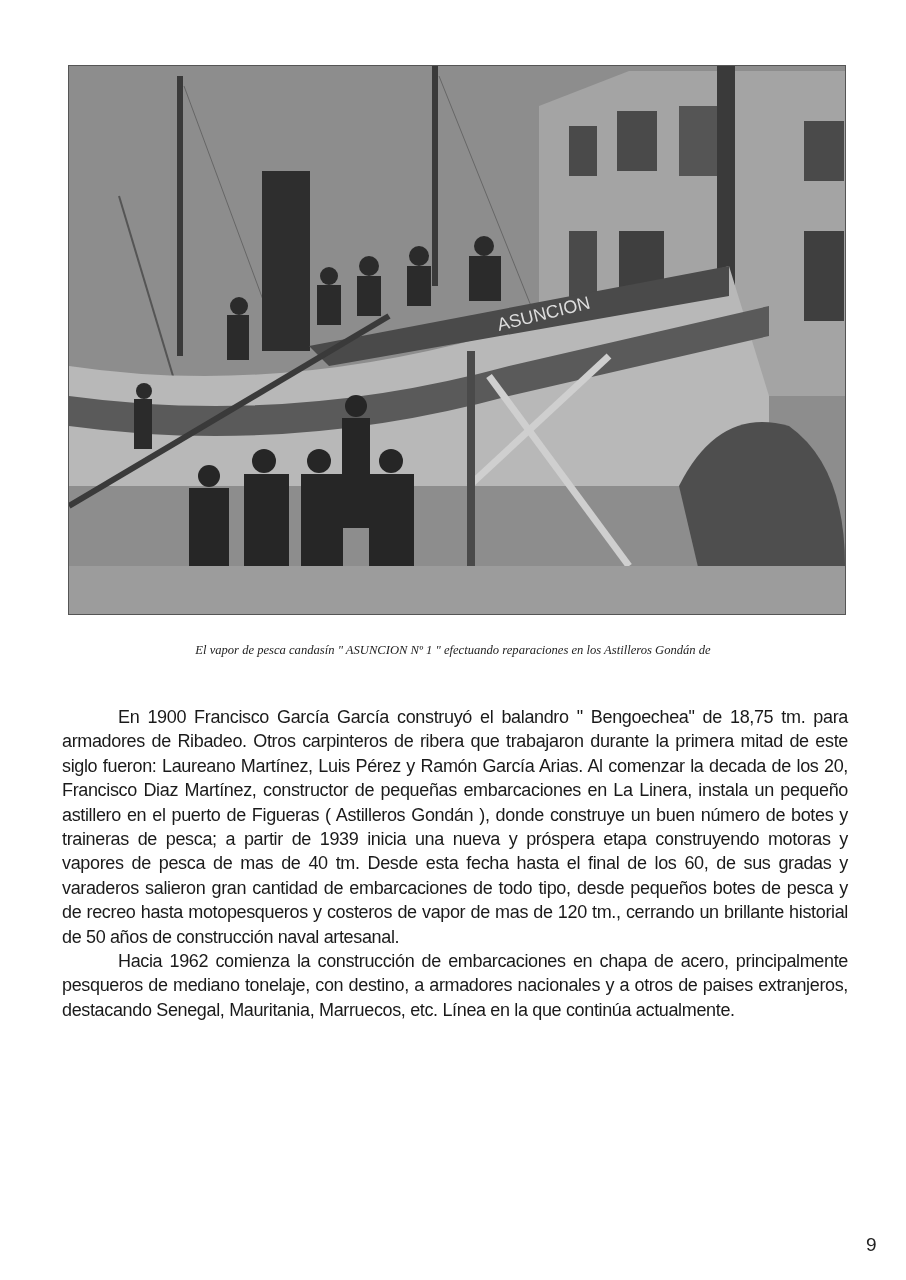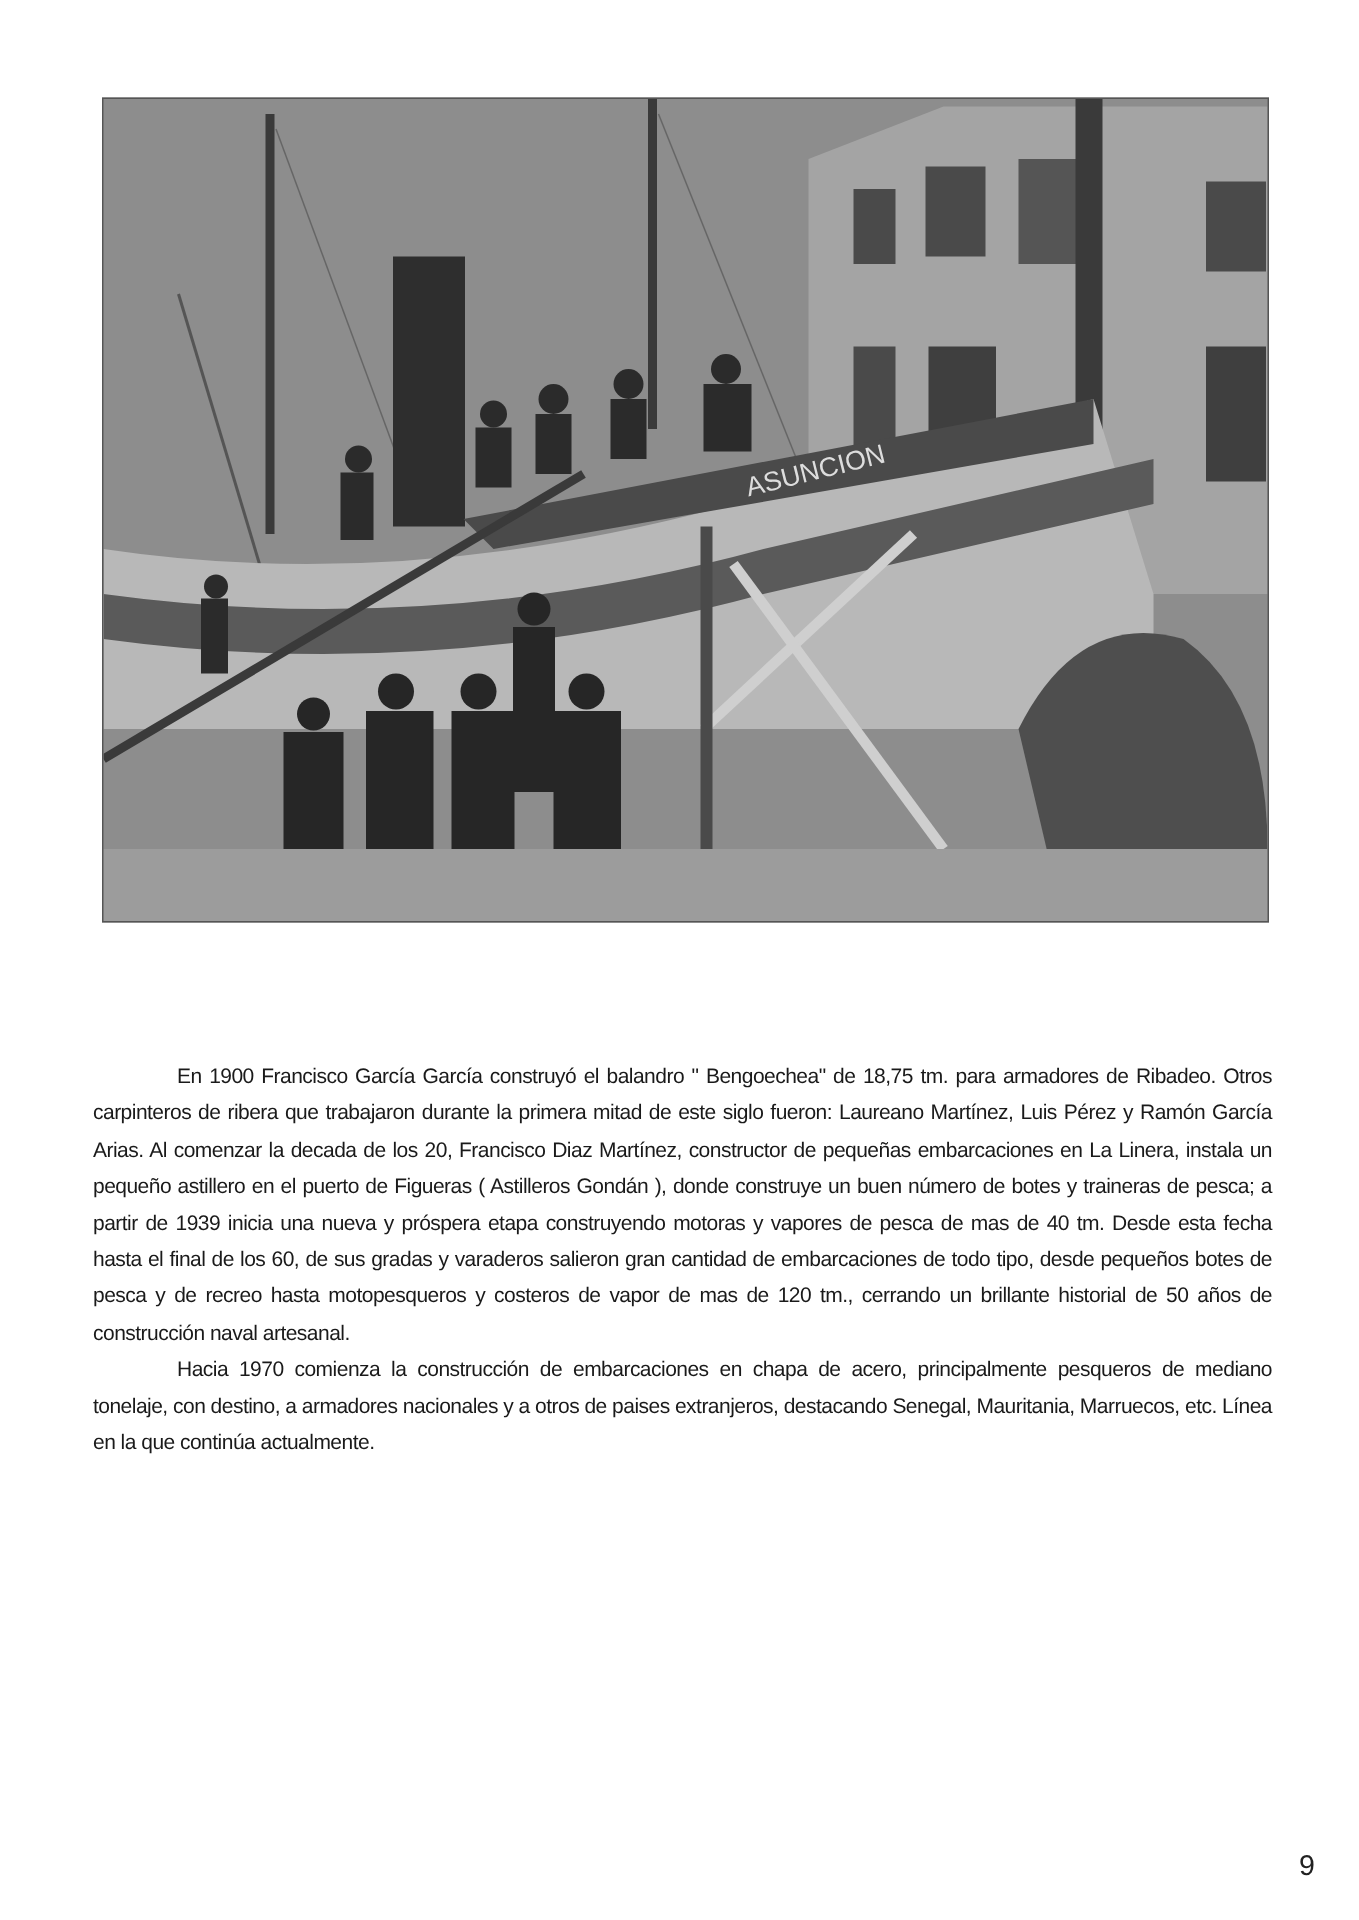--- a/index.html
+++ b/index.html
@@ -9,21 +9,21 @@
     background: #8a8a8a; overflow: hidden; border: 1px solid #555;
   }
   .photo svg { display: block; width: 100%; height: 100%; }
   .caption {
     position: absolute; left: 60px; top: 640px; width: 786px;
     text-align: center; font-family: "Liberation Serif", serif; font-style: italic;
     font-size: 12.6px; line-height: 20px; color: #222;
   }
   .body-text {
     position: absolute; left: 62px; top: 705px; width: 786px;
-    font-family: "Liberation Sans", sans-serif; font-size: 14px; line-height: 24.4px;
+    font-family: "Liberation Sans", sans-serif; font-size: 18px; line-height: 24.4px;
     color: #1a1a1a; text-align: justify; letter-spacing: -0.35px;
   }
   .body-text p { margin: 0; text-indent: 56px; }
   .page-num {
     position: absolute; left: 866px; top: 1234px;
     font-family: "Liberation Sans", sans-serif; font-size: 19px; color: #222;
   }
 </style>
 </head>
 <body>
@@ -87,20 +87,21 @@
       <circle cx="322" cy="395" r="12"></circle>
         <rect x="300" y="408" width="45" height="100"></rect>
       <circle cx="140" cy="410" r="11"></circle>
         <rect x="120" y="422" width="40" height="90"></rect>
     </g>
     <rect x="0" y="500" width="776" height="48" fill="#9c9c9c"></rect>
   </svg>
 </div>
 
 <div class="caption">
+  <div>El vapor de pesca  candasín " ASUNCION Nº 1 " efectuando reparaciones en los Astilleros Gondán de</div>
 </div>
 
 <div class="body-text">
   <p>En 1900 Francisco García García construyó el balandro " Bengoechea" de 18,75 tm. para armadores de Ribadeo. Otros carpinteros de ribera que trabajaron durante la primera mitad de este siglo fueron: Laureano Martínez, Luis Pérez y Ramón García Arias. Al comenzar la decada de los 20, Francisco Diaz Martínez, constructor de pequeñas embarcaciones en La Linera, instala un pequeño astillero en el puerto de Figueras ( Astilleros Gondán ), donde construye un buen número de botes y traineras de pesca; a partir de 1939 inicia una nueva y próspera  etapa construyendo motoras y vapores de pesca de mas de 40 tm. Desde esta fecha hasta el final de los 60, de sus gradas y varaderos salieron gran cantidad de embarcaciones de todo tipo, desde pequeños botes de pesca y de recreo hasta motopesqueros y costeros de vapor de mas de 120 tm., cerrando un brillante historial de 50 años de construcción naval artesanal.</p>
-  <p>Hacia 1970 comienza la construcción de embarcaciones en chapa de acero, principalmente pesqueros de mediano tonelaje, con destino, a armadores nacionales  y a otros de paises extranjeros, destacando Senegal, Mauritania, Marruecos, etc. Línea en la que continúa actualmente.</p>
+  <p>Hacia 1962 comienza la construcción de embarcaciones en chapa de acero, principalmente pesqueros de mediano tonelaje, con destino, a armadores nacionales  y a otros de paises extranjeros, destacando Senegal, Mauritania, Marruecos, etc. Línea en la que continúa actualmente.</p>
 </div>
 
 <div class="page-num">9</div>
 
 </body></html>

